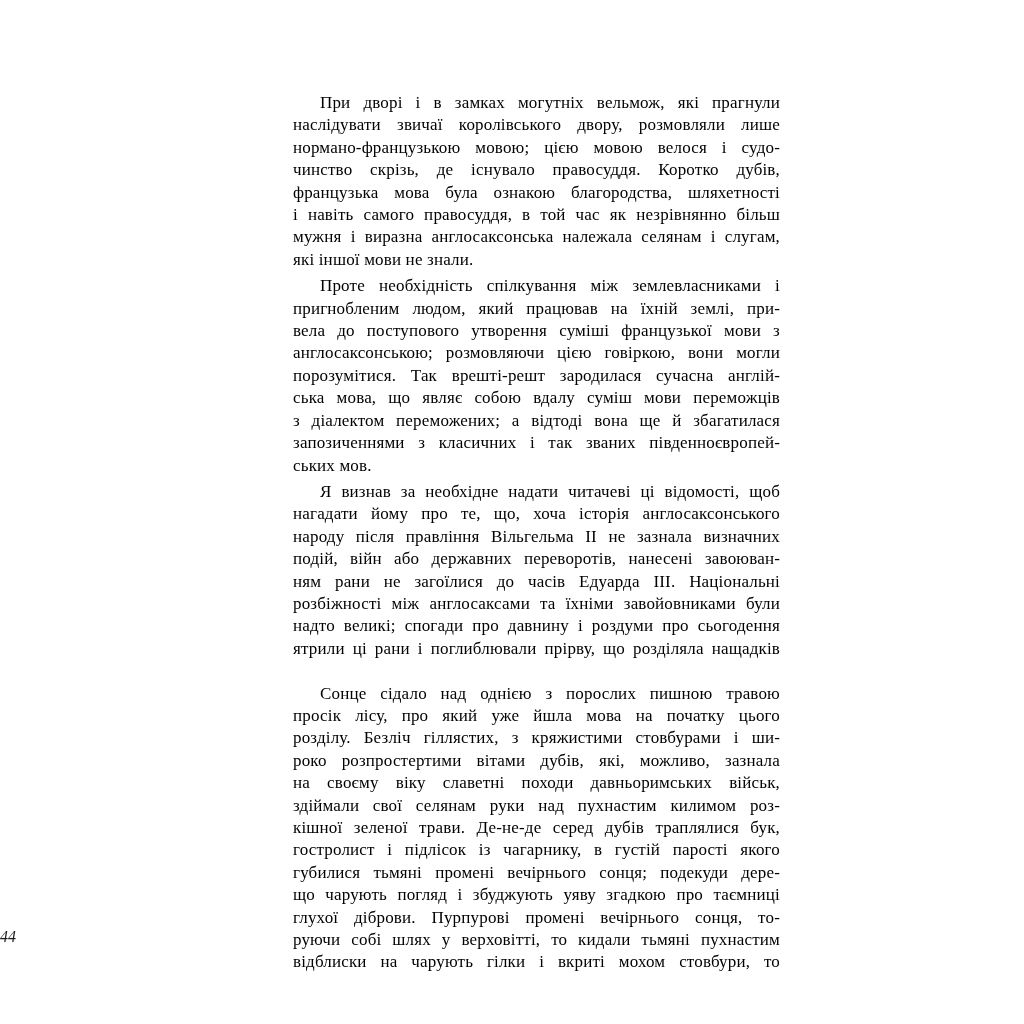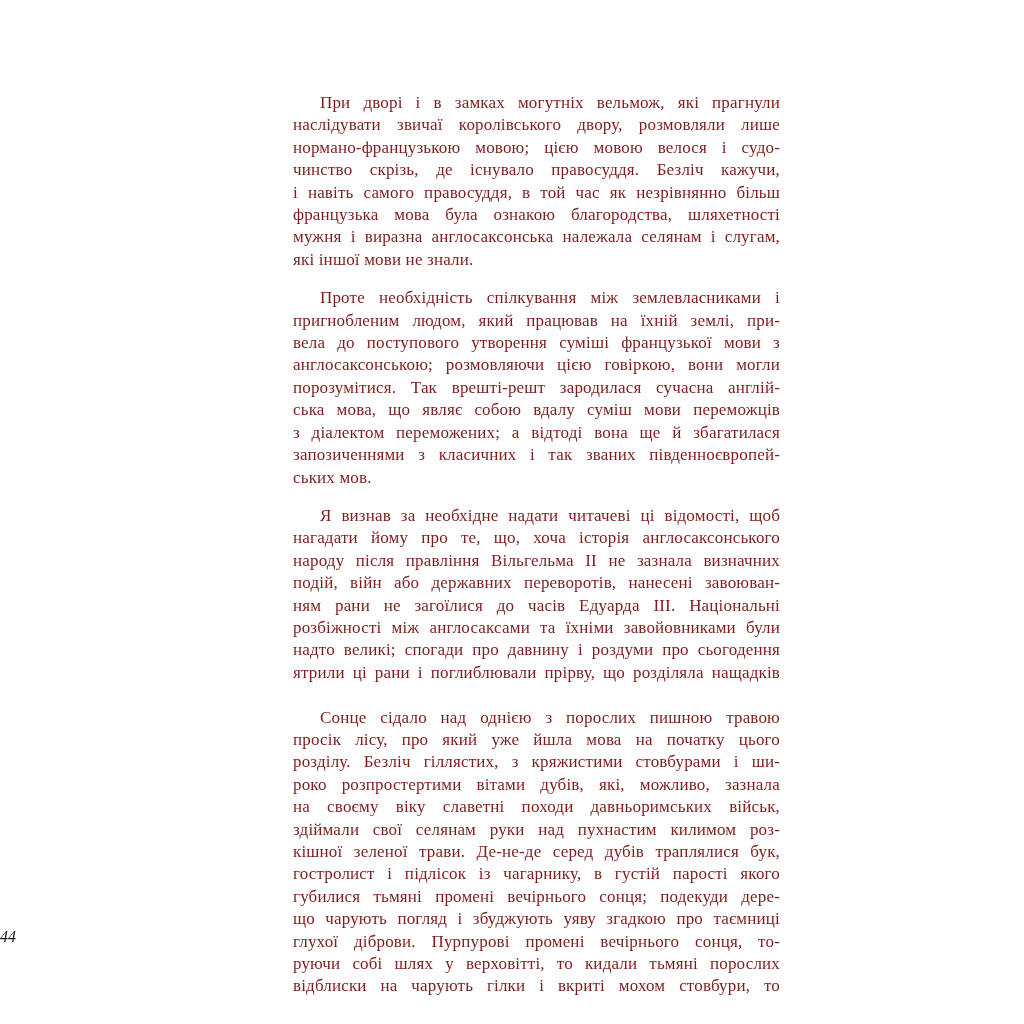--- a/index.html
+++ b/index.html
@@ -28,21 +28,21 @@
     position: absolute;
     left: 293px;
     top: 92px;
     width: 487px;
   }
 
   .para {
     margin: 0;
     font-size: 17px;
     line-height: 22.4px;
-    color: #7f1d1d;
+    color: #000000;
     text-align: justify;
     text-indent: 0;
     letter-spacing: 0.01em;
   }
 
   
   .line {
     display: block;
     width: 100%;
     white-space: nowrap;
@@ -55,21 +55,21 @@
   .line.last {
     text-align-last: left;
     text-align: center;
   }
   
   .line.indent {
     text-indent: 27px;
   }
 
   .para + .para {
-    margin-top: 16px;
+    margin-top: 4px;
   }
 
   
   .section-gap {
     height: 22.4px;
   }
 
   .page-number {
     position: absolute;
     left: 0;
@@ -87,23 +87,23 @@
 <div class="page">
 
   <div class="text-block">
 
     <div>
 
       <p class="para">
         <span class="line indent">При дворі і в замках могутніх вельмож, які прагнули</span>
         <span class="line">наслідувати звичаї королівського двору, розмовляли лише</span>
         <span class="line">нормано-французькою мовою; цією мовою велося і судо-</span>
-        <span class="line">чинство скрізь, де існувало правосуддя. Безліч кажучи,</span>
+        <span class="line">чинство скрізь, де існувало правосуддя. Коротко дубів,</span>
+        <span class="line">французька мова була ознакою благородства, шляхетності</span>
         <span class="line">і навіть самого правосуддя, в той час як незрівнянно більш</span>
-        <span class="line">французька мова була ознакою благородства, шляхетності</span>
         <span class="line">мужня і виразна англосаксонська належала селянам і слугам,</span>
         <span class="line last">які іншої мови не знали.</span>
       </p>
 
       <p class="para">
         <span class="line indent">Проте необхідність спілкування між землевласниками і</span>
         <span class="line">пригнобленим людом, який працював на їхній землі, при-</span>
         <span class="line">вела до поступового утворення суміші французької мови з</span>
         <span class="line">англосаксонською; розмовляючи цією говіркою, вони могли</span>
         <span class="line">порозумітися. Так врешті-решт зародилася сучасна англій-</span>
@@ -135,21 +135,21 @@
         <span class="line">просік лісу, про який уже йшла мова на початку цього</span>
         <span class="line">розділу. Безліч гіллястих, з кряжистими стовбурами і ши-</span>
         <span class="line">роко розпростертими вітами дубів, які, можливо, зазнала</span>
         <span class="line">на своєму віку славетні походи давньоримських військ,</span>
         <span class="line">здіймали свої селянам руки над пухнастим килимом роз-</span>
         <span class="line">кішної зеленої трави. Де-не-де серед дубів траплялися бук,</span>
         <span class="line">гостролист і підлісок із чагарнику, в густій пapості якого</span>
         <span class="line">губилися тьмяні промені вечірнього сонця; подекуди дере-</span>
         <span class="line">що чарують погляд і збуджують уяву згадкою про таємниці</span>
         <span class="line">глухої діброви. Пурпурові промені вечірнього сонця, то-</span>
-        <span class="line">руючи собі шлях у верховітті, то кидали тьмяні порослих</span>
+        <span class="line">руючи собі шлях у верховітті, то кидали тьмяні пухнастим</span>
         <span class="line">відблиски на чарують гілки і вкриті мохом стовбури, то</span>
       </p>
 
     </div>
 
   </div>
 
   <div class="page-number">44</div>
 
 </div>

